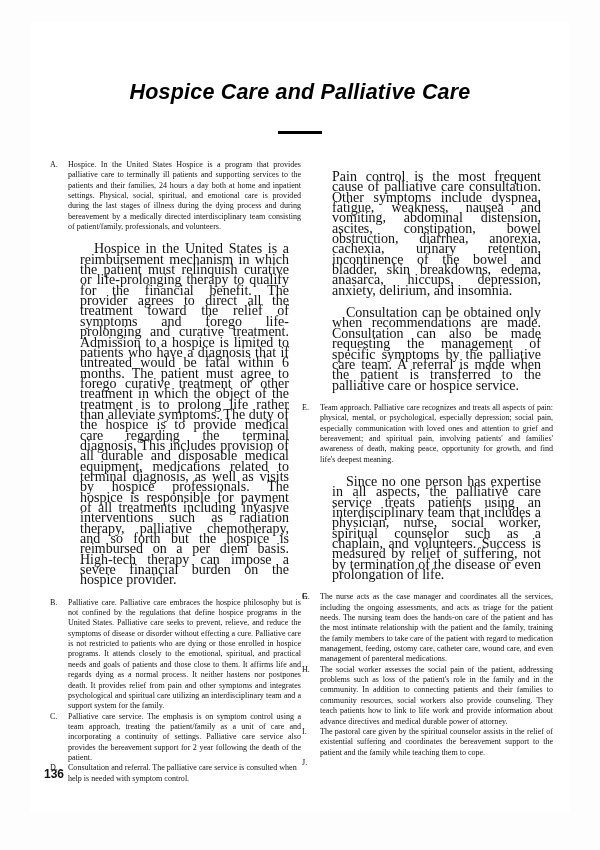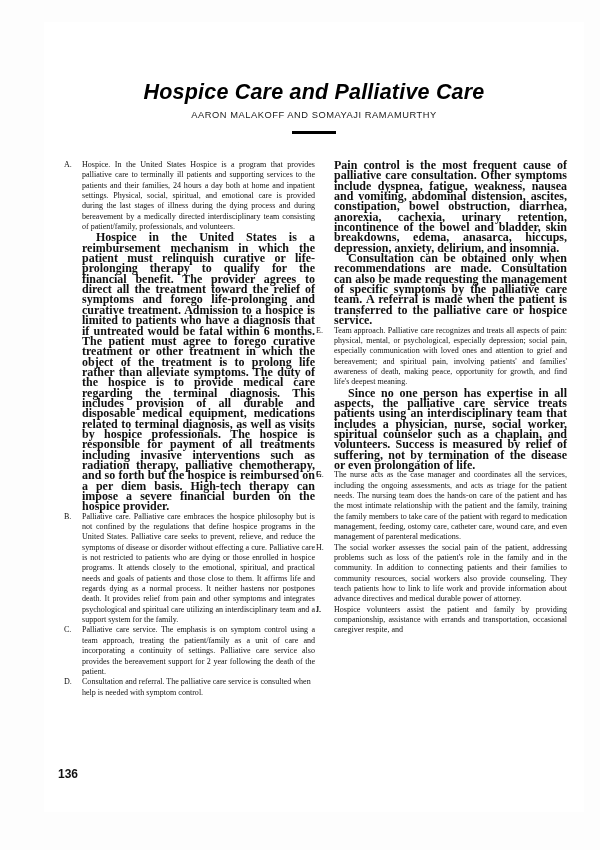--- a/index.html
+++ b/index.html
@@ -17,21 +17,21 @@
   }
   .page {
     position: absolute;
     left: 0; top: 0;
     width: 600px;
     height: 850px;
     background: #fdfdfd;
   }
   .page-inner {
     position: absolute;
-    left: 44px;
+    left: 30px;
     top: 22px;
     width: 540px;
     height: 790px;
     background: #ffffff;
   }
 
   
   .article-title {
     position: absolute;
     left: 0;
@@ -98,29 +98,28 @@
     left: 0;
     top: 0;
     width: 14px;
     text-align: left;
     font-family: "Liberation Serif", serif;
     font-size: 8.05px;
     line-height: 10.35px;
     color: #111111;
   }
   .cont {
-    margin: 0;
+    margin: 12px;
     padding-left: 18px;
     font-family: "Liberation Serif", serif;
-    font-size: 12px;
+    font-size: 14px;
     line-height: 10.35px;
     text-align: justify;
     text-justify: inter-word;
     color: #111111;
-    font-weight: bold;
   }
   .cont.indented { text-indent: 14px; }
   .item.nojust, .cont.nojust, .para.nojust { text-align: left; }
 
   
   .page-number {
     position: absolute;
     left: 14px;
     top: 745px;
     font-family: "Liberation Sans", sans-serif;
@@ -130,21 +129,20 @@
   }
 </style>
 </head>
 <body>
 
 <div class="page">
   <div class="page-inner">
 
     <div class="article-title">Hospice Care and Palliative Care</div>
 
-    <div class="article-authors">AARON MALAKOFF AND SOMAYAJI RAMAMURTHY</div>
 
     <div class="title-rule"></div>
 
     <div class="columns">
 
       <div class="col col-left">
         <div class="item">
           <span class="marker">A.</span>
           <span>Hospice. In the United States Hospice is a program that provides palliative care to terminally ill patients and supporting services to the patients and their families, 24 hours a day both at home and inpatient settings. Physical, social, spiritual, and emotional care is provided during the last stages of illness during the dying process and during bereavement by a medically directed interdisciplinary team consisting of patient/family, professionals, and volunteers.</span>
         </div>
@@ -185,24 +183,24 @@
         <div class="item">
           <span class="marker">G.</span>
           <span>The nurse acts as the case manager and coordinates all the services, including the ongoing assessments, and acts as triage for the patient needs. The nursing team does the hands-on care of the patient and has the most intimate relationship with the patient and the family, training the family members to take care of the patient with regard to medication management, feeding, ostomy care, catheter care, wound care, and even management of parenteral medications.</span>
         </div>
         <div class="item">
           <span class="marker">H.</span>
           <span>The social worker assesses the social pain of the patient, addressing problems such as loss of the patient's role in the family and in the community. In addition to connecting patients and their families to community resources, social workers also provide counseling. They teach patients how to link to life work and provide information about advance directives and medical durable power of attorney.</span>
         </div>
         <div class="item">
           <span class="marker">I.</span>
+          <span>The pastoral care given by the spiritual counselor assists in the relief of existential suffering and coordinates the bereavement support to the patient and the family while teaching them to cope.</span>
         </div>
         <div class="item">
           <span class="marker">J.</span>
-          <span>Hospice volunteers assist the patient and family by providing companionship, assistance with errands and transportation, occasional caregiver respite, and</span>
         </div>
       </div>
 
     </div>
 
     <div class="page-number">136</div>
 
   </div>
 </div>
 

